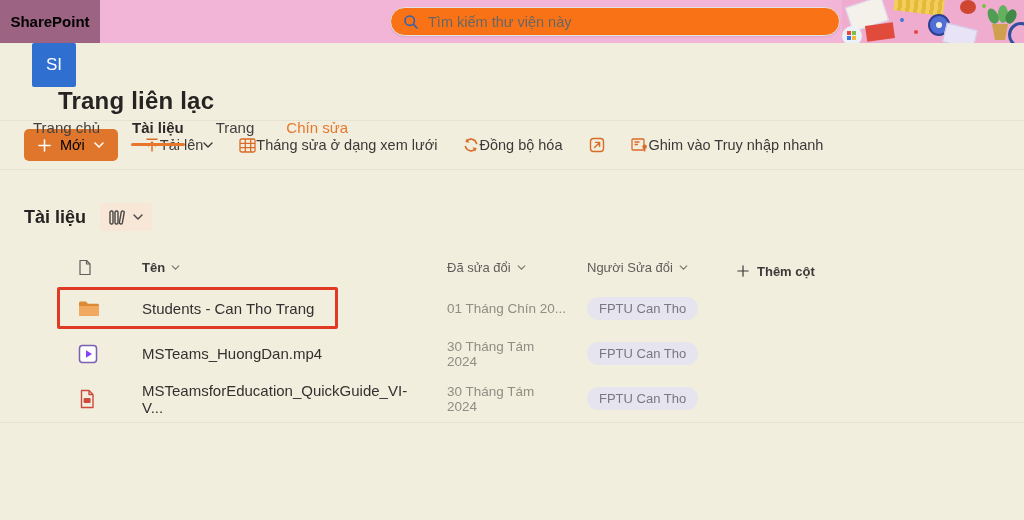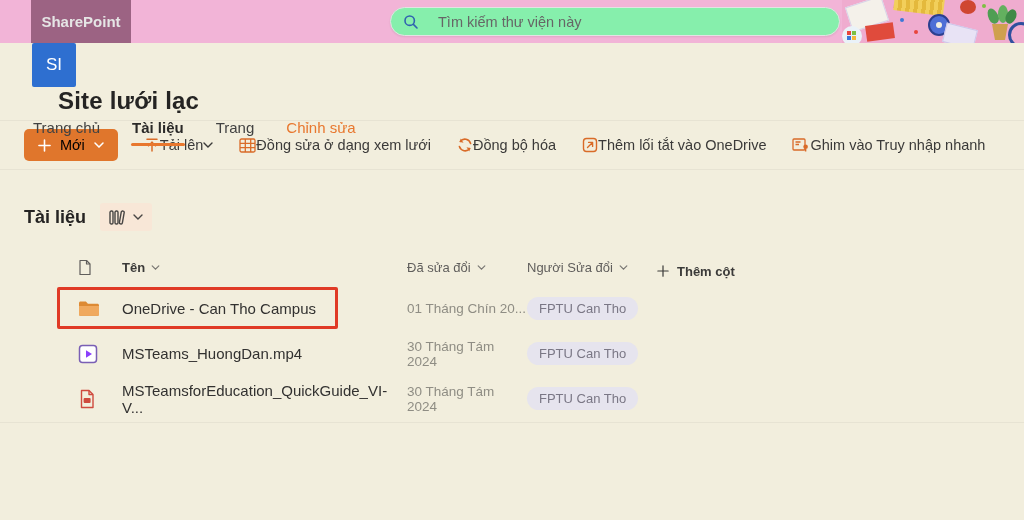--- a/index.html
+++ b/index.html
@@ -5,22 +5,22 @@
   * { margin:0; padding:0; box-sizing:border-box; }
   html,body { width:1024px; height:520px; }
   body {
     font-family:"Liberation Sans", sans-serif;
     background:#f2eedd;
     overflow:hidden;
     color:#323130;
   }
   
   .topbar { position:relative; width:1024px; height:43px; background:#f2b4d7; display:flex; align-items:center; }
-  .brand { width:100px; height:43px; background:#9c6383; color:#e5e5e5; font-weight:bold; font-size:15px; display:flex; align-items:center; justify-content:center; flex:0 0 auto;margin-left:31px; }
-  .searchbox { position:absolute; left:390px; top:7px; width:450px; height:29px; background:#86efac; border:1px solid #e3e3e3; border-radius:15px; display:flex; align-items:center; padding:0 12px; gap:19px; box-shadow:0 1px 2px rgba(0,0,0,.08); }
+  .brand { width:100px; height:43px; background:#9c6383; color:#000000; font-weight:bold; font-size:15px; display:flex; align-items:center; justify-content:center; flex:0 0 auto; }
+  .searchbox { position:absolute; left:390px; top:7px; width:450px; height:29px; background:#f97316; border:1px solid #e3e3e3; border-radius:15px; display:flex; align-items:center; padding:0 12px; gap:9px; box-shadow:0 1px 2px rgba(0,0,0,.08); }
   .searchbox input { border:none; outline:none; flex:1; font-size:14.5px; font-family:"Liberation Sans",sans-serif; color:#444; background:transparent; }
   .searchbox input::placeholder { color:#666; }
   .illustration { position:absolute; right:0; top:0; width:182px; height:43px; background:#efaccf; overflow:hidden; }
   .illustration div { position:absolute; }
   .il-paper1 { left:6px; top:1px; width:38px; height:26px; background:#f4f1ea; transform:rotate(-18deg); border:1px solid #d8d2e8; }
   .il-tape { left:52px; top:-3px; width:50px; height:16px; transform:rotate(7deg); background:repeating-linear-gradient(90deg,#f2cf5b 0 4px,#e4b93c 4px 8px); }
   .il-note { left:24px; top:24px; width:28px; height:16px; background:#e04b3c; transform:rotate(-8deg); }
   .il-compass { left:86px; top:14px; width:22px; height:22px; border-radius:50%; background:#4f6fd6; border:2px solid #2c3f8f; }
   .il-compass::after { content:""; position:absolute; left:6px; top:6px; width:6px; height:6px; border-radius:50%; background:#f3efe2; }
   .il-yarn { left:118px; top:0px; width:16px; height:14px; border-radius:50%; background:#cf4631; }
@@ -54,21 +54,21 @@
   .btn-new { background:#e0762c; color:#000000; border:none; height:32px; border-radius:5px; padding:0 14px; font-size:14.5px; font-family:"Liberation Sans",sans-serif; display:flex; align-items:center; gap:9px; cursor:pointer; }
   .tb-item { display:flex; align-items:center; font-size:14.5px; color:#3b3a39; cursor:pointer; white-space:nowrap; }
   .tb-item svg { flex:0 0 auto; }
   .chev { display:inline-flex; }
 
   
   .section-row { display:flex; align-items:center; gap:14px; margin:32px 0 0 24px; height:30px; }
   .section-title { font-size:18px; font-weight:bold; color:#252423; }
   .view-btn { background:#f8e7d7; border-radius:3px; height:28px; padding:0 9px; display:flex; align-items:center; gap:8px; cursor:pointer; color:#484644; }
 
-  .grid-row { display:grid; grid-template-columns:44px 285px 120px 130px auto; align-items:center; padding-left:78px; }
+  .grid-row { display:grid; grid-template-columns:44px 285px 120px 130px auto; align-items:center; padding-left:78px;gap:20px; }
   .thead { height:38px; margin-top:16px; }
   .th { display:flex; align-items:center; gap:6px; font-size:13px; color:#605e5c; cursor:pointer; }
   .th.name { color:#3b3a39; font-weight:bold; }
   .th .chev svg { stroke:#797773; }
   .addcol { font-weight:bold; color:#3b3a39; gap:8px;margin-top:8px; }
   .trow { height:45px; position:relative; }
   .cell-name { font-size:15px; color:#323130; cursor:pointer; }
   .cell-date { font-size:13.5px; color:#8f8d84; }
   .pill { display:inline-block; background:#e6e4ee; color:#7a7785; font-size:13px; border-radius:12px; padding:4px 12px; cursor:default; }
   .file-icon { display:flex; align-items:center; }
@@ -107,26 +107,26 @@
       <div class="il-ms3"></div>
       <div class="il-ms4"></div>
     <div class="il-dot1"></div>
       <div class="il-dot2"></div>
       <div class="il-dot3"></div>
   </div>
 </div>
 
 <div class="site-header">
   <div class="site-logo">SI</div>
-  <div class="site-title">Site lưới lạc</div>
+  <div class="site-title">Trang liên lạc</div>
   <div class="site-nav">
     <span class="nav-item">Trang chủ</span>
     <span class="nav-item active">Tài liệu</span>
     <span class="nav-item">Trang</span>
-    <span class="nav-item accent">Chỉnh sửa</span>
+    <span class="nav-item accent">Chín sửa</span>
   </div>
 </div>
 
 <div class="toolbar">
   <button class="btn-new">
     <span class="file-icon">
       <svg width="13" height="13" viewBox="0 0 14 14">
           <path d="M7 1v12M1 7h12" stroke="#fff" stroke-width="1.7" stroke-linecap="round"></path>
         </svg>
     </span>
@@ -154,21 +154,21 @@
     </span>
   </div>
 
   <div class="tb-item">
     <span class="file-icon">
       <svg width="17" height="15" viewBox="0 0 17 15" fill="none" stroke="#d96b28" stroke-width="1.3">
           <rect x="1" y="1" width="15" height="13" rx="1.5"></rect>
           <path d="M1 5.3h15M1 9.7h15M6.3 1v13M11.7 1v13"></path>
         </svg>
     </span>
-    <span>Đồng sửa ở dạng xem lưới</span>
+    <span>Tháng sửa ở dạng xem lưới</span>
   </div>
 
   <div class="tb-item">
     <span class="file-icon">
       <svg width="16" height="16" viewBox="0 0 16 16">
           <g fill="none" stroke="#d96b28" stroke-width="1.6" stroke-linecap="round">
             <path d="M13.6 6.4A6 6 0 0 0 3.2 4.4"></path>
             <path d="M2.4 9.6A6 6 0 0 0 12.8 11.6"></path>
           </g>
           <path d="M3.6 1.4l-.7 3.6 3.6.7z" fill="#d96b28"></path>
@@ -178,21 +178,20 @@
     <span>Đồng bộ hóa</span>
   </div>
 
   <div class="tb-item">
     <span class="file-icon">
       <svg width="16" height="16" viewBox="0 0 16 16" fill="none" stroke="#d96b28" stroke-width="1.4">
           <rect x="1.5" y="1.5" width="13" height="13" rx="3"></rect>
           <path d="M5.5 10.5l5-5M6.6 5.4h4v4" stroke-linecap="round" stroke-linejoin="round"></path>
         </svg>
     </span>
-    <span>Thêm lối tắt vào OneDrive</span>
   </div>
 
   <div class="tb-item">
     <span class="file-icon">
       <svg width="18" height="16" viewBox="0 0 18 16" fill="none" stroke="#d96b28" stroke-width="1.3">
           <rect x="1" y="2" width="12" height="11" rx="1"></rect>
           <path d="M3.5 5h5M3.5 7.5h3.5"></path>
           <circle cx="13.6" cy="9.8" r="2.3" fill="#d96b28" stroke="none"></circle>
           <path d="M13.6 12v2.5" stroke-width="1.5"></path>
         </svg>
@@ -261,21 +260,21 @@
   </div>
 </div>
 
 <div class="grid-row trow">
   <div class="file-icon">
     <svg width="22" height="17" viewBox="0 0 22 17">
         <path d="M1 3.3c0-1 .7-1.7 1.6-1.7h5.3l2 2.2h9.5c.9 0 1.6.7 1.6 1.6v8.8c0 .9-.7 1.6-1.6 1.6H2.6c-.9 0-1.6-.7-1.6-1.6z" fill="#dd8a34"></path>
         <path d="M1 6h20v8.2c0 .9-.7 1.6-1.6 1.6H2.6c-.9 0-1.6-.7-1.6-1.6z" fill="#f0a95e"></path>
       </svg>
   </div>
-  <div class="cell-name">OneDrive - Can Tho Campus</div>
+  <div class="cell-name">Students - Can Tho Trang</div>
   <div class="cell-date">01 Tháng Chín 20...</div>
   <div><span class="pill">FPTU Can Tho</span></div>
   <div></div>
   <div class="hl-rect"></div>
 </div>
 
 <div class="grid-row trow">
   <div class="file-icon">
     <svg width="20" height="20" viewBox="0 0 20 20">
         <rect x="1.5" y="1.5" width="17" height="17" rx="3" fill="#fff" stroke="#7a5fb5" stroke-width="1.5"></rect>

